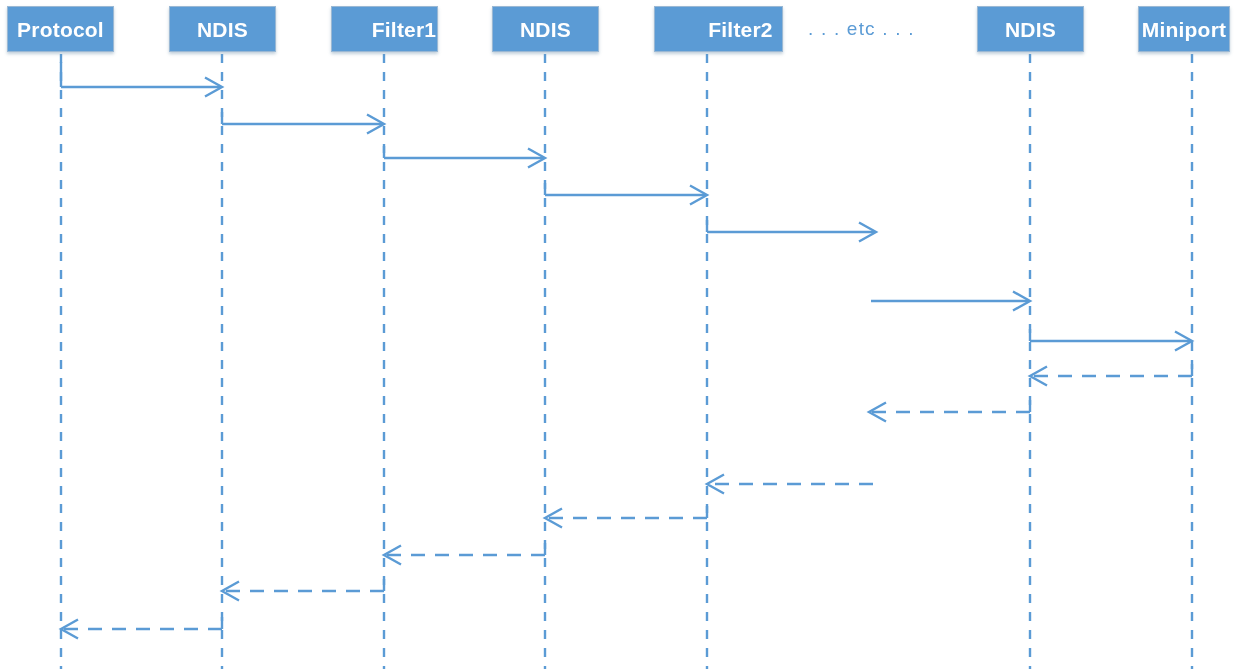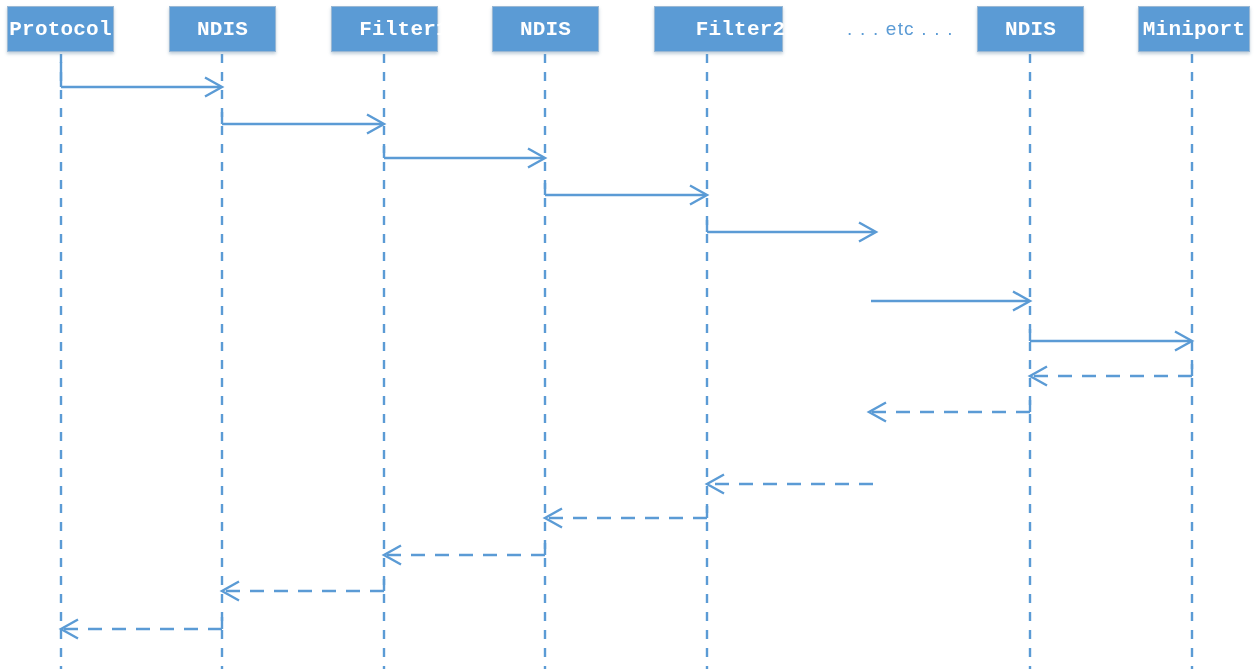--- a/index.html
+++ b/index.html
@@ -27,38 +27,37 @@
     box-sizing:border-box;
     background:#5B9BD5;
     border:1px solid #9ab8d4;
     box-shadow:0 2px 3px rgba(120,150,175,0.45);
     display:flex;
     align-items:center;
     justify-content:center;
   }
   .actor-label{
     color:#ffffff;
-    font-family:Liberation Mono, monospace;
+    font-family:Liberation Sans, sans-serif;
     font-size:21px;
     font-weight:bold;
     letter-spacing:0.2px;
     line-height:1;
     white-space:nowrap;
     user-select:none;
   }
   .etc-label{
     position:absolute;
     color:#5B9BD5;
     font-family:"Liberation Sans", sans-serif;
     font-size:19px;
     font-weight:normal;
     letter-spacing:1.2px;
     white-space:nowrap;
     user-select:none;
-    margin-left:39px;
   }
 </style>
 </head>
 <body>
 
 <div id="stage">
 
   <svg id="diagram-svg" viewBox="0 0 1254 669" xmlns="http://www.w3.org/2000/svg">
     <g id="lifelines-group">
         <line x1="61" y1="54" x2="61" y2="669" stroke="#5B9BD5" stroke-width="2.4" stroke-dasharray="9 9" stroke-linecap="butt"></line>
@@ -158,19 +157,19 @@
   </div>
 
   <div class="actor-box" style="left:654px;top:6px;width:129px;height:46px;padding-left:44px;">
     <span class="actor-label">Filter2</span>
   </div>
 
   <div class="actor-box" style="left:977px;top:6px;width:107px;height:46px;">
     <span class="actor-label">NDIS</span>
   </div>
 
-  <div class="actor-box" style="left:1138px;top:6px;width:112px;height:46px;">
+  <div class="actor-box" style="left:1138px;top:6px;width:92px;height:46px;">
     <span class="actor-label">Miniport</span>
   </div>
 
   <div class="etc-label" style="left:808px;top:18px;">. . . etc . . .</div>
 
 </div>
 
 </body></html>

